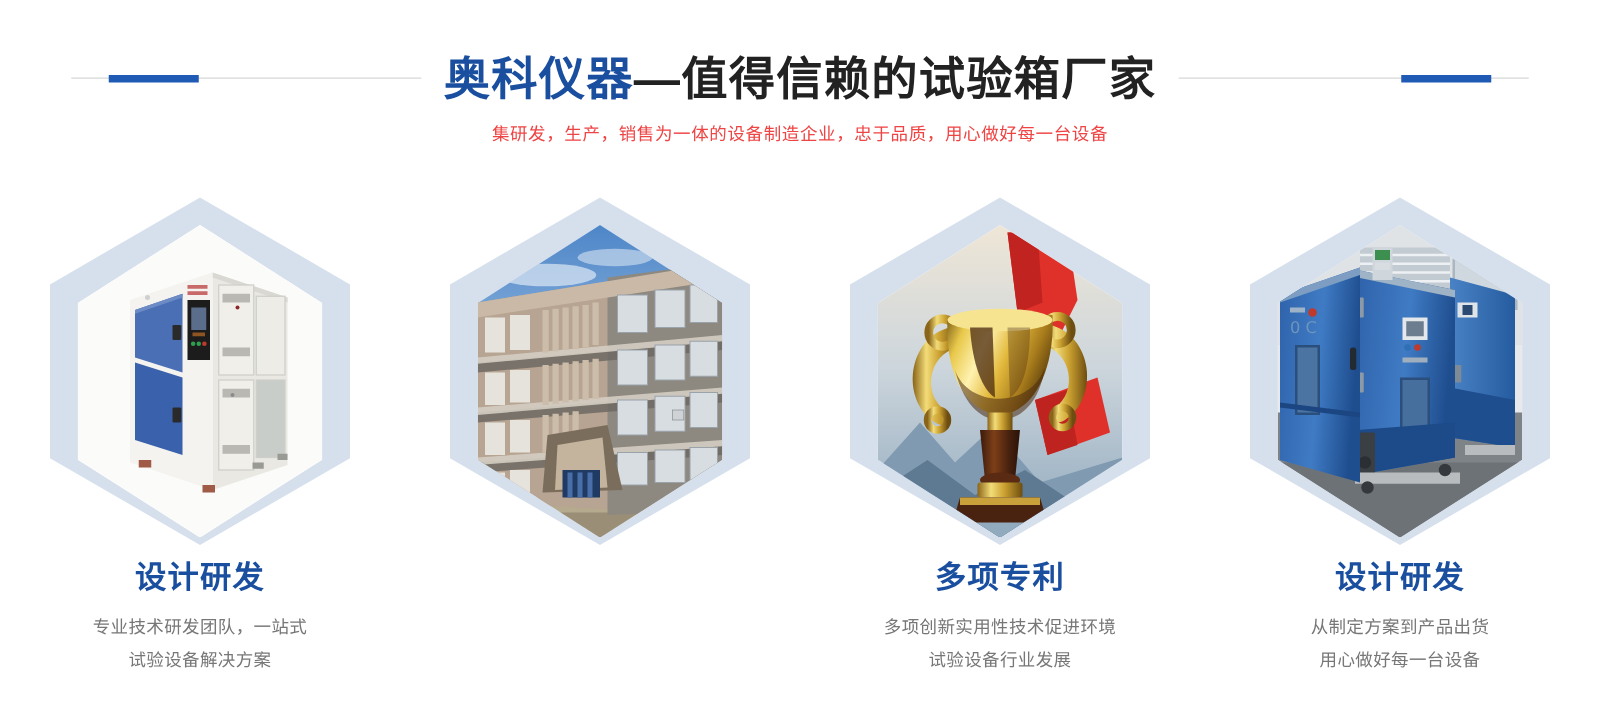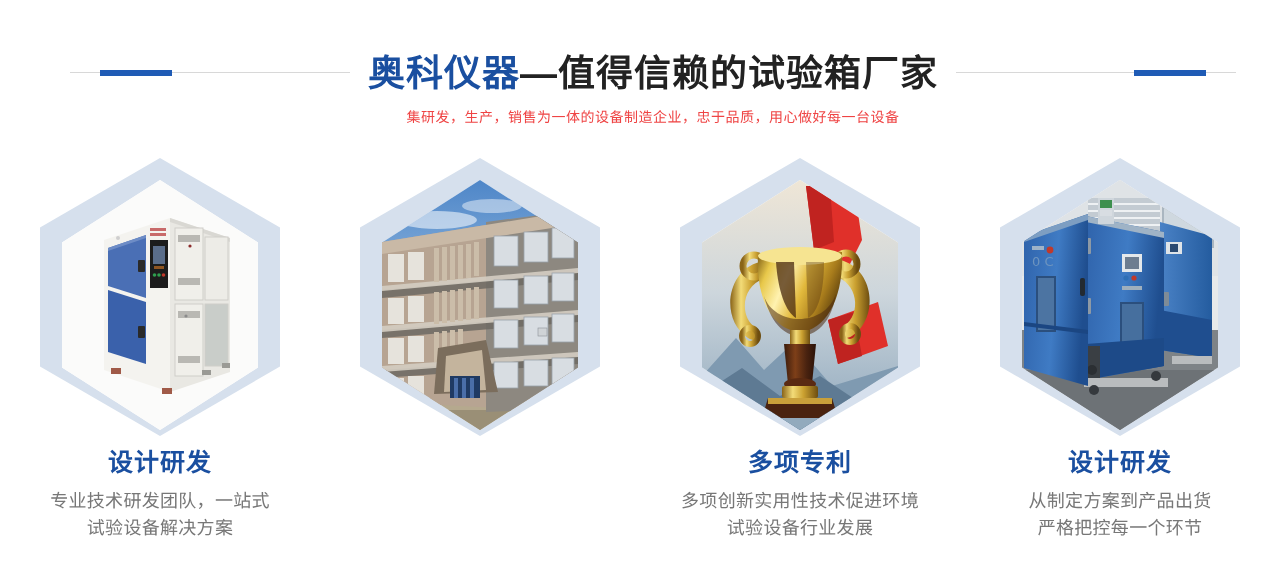--- a/index.html
+++ b/index.html
@@ -6,21 +6,21 @@
   * { margin:0; padding:0; box-sizing:border-box; }
   html, body {
     width:1280px; height:575px;
     background:#ffffff;
     font-family:"Liberation Sans","DejaVu Sans",sans-serif;
     overflow:hidden;
   }
   .page { position:relative; width:1280px; height:575px; }
 
   
-  .header { position:absolute; left:0; top:12px; width:1034px; height:140px;margin-left:13px; }
+  .header { position:absolute; left:0; top:2px; width:1034px; height:140px; }
 
   .title-row {
     position:absolute; left:0; top:38px; width:1280px; height:46px;
     display:flex; align-items:center; justify-content:center;
   }
   .rule { position:relative; height:6px; flex:0 0 280px; display:flex; align-items:center; }
   .rule .thin { position:absolute; left:0; right:0; top:2px; height:1px; background:#d8d8d8; }
   .rule .thick { position:absolute; top:0; width:72px; height:6px; background:#1f5bb5; }
   .rule.left .thick { left:30px; }
   .rule.right .thick { right:30px; }
@@ -64,21 +64,21 @@
   }
   .hex-inner svg { display:block; width:196px; height:250px; }
 
   .card-title {
     position:absolute; left:0; top:309px; width:100%;
     text-align:center; font-size:25px; font-weight:bold;
     color:#1a4fa0; letter-spacing:1px; line-height:1.1;
   }
   .card-desc {
     position:absolute; left:0; top:348px; width:100%;
-    text-align:center; font-size:18px; color:#777777;
+    text-align:center; font-size:14px; color:#777777;
     line-height:27px; letter-spacing:0.3px;
   }
   .card-desc .l2 { display:block; }
 </style>
 </head>
 <body>
 
 <div class="page">
 
   <div class="header">
@@ -401,18 +401,18 @@
             <text x="10" y="86" font-family="DejaVu Sans" font-size="13" fill="#6d94bf">0 C</text>
 
             <path d="M2 142 L66 150 L66 154 L2 146 Z" fill="#1b4682"></path>
             <rect x="58" y="98" width="5" height="18" rx="2" fill="#232a31"></rect>
           </svg>
         </div>
       </div>
       <div class="card-title">设计研发</div>
       <div class="card-desc">
         <span class="l1">从制定方案到产品出货</span>
-        <span class="l2">严格把控每一个环节</span>
+        <span class="l2">用心做好每一台设备</span>
       </div>
     </div>
 
   </div>
 </div>
 
 </body></html>

